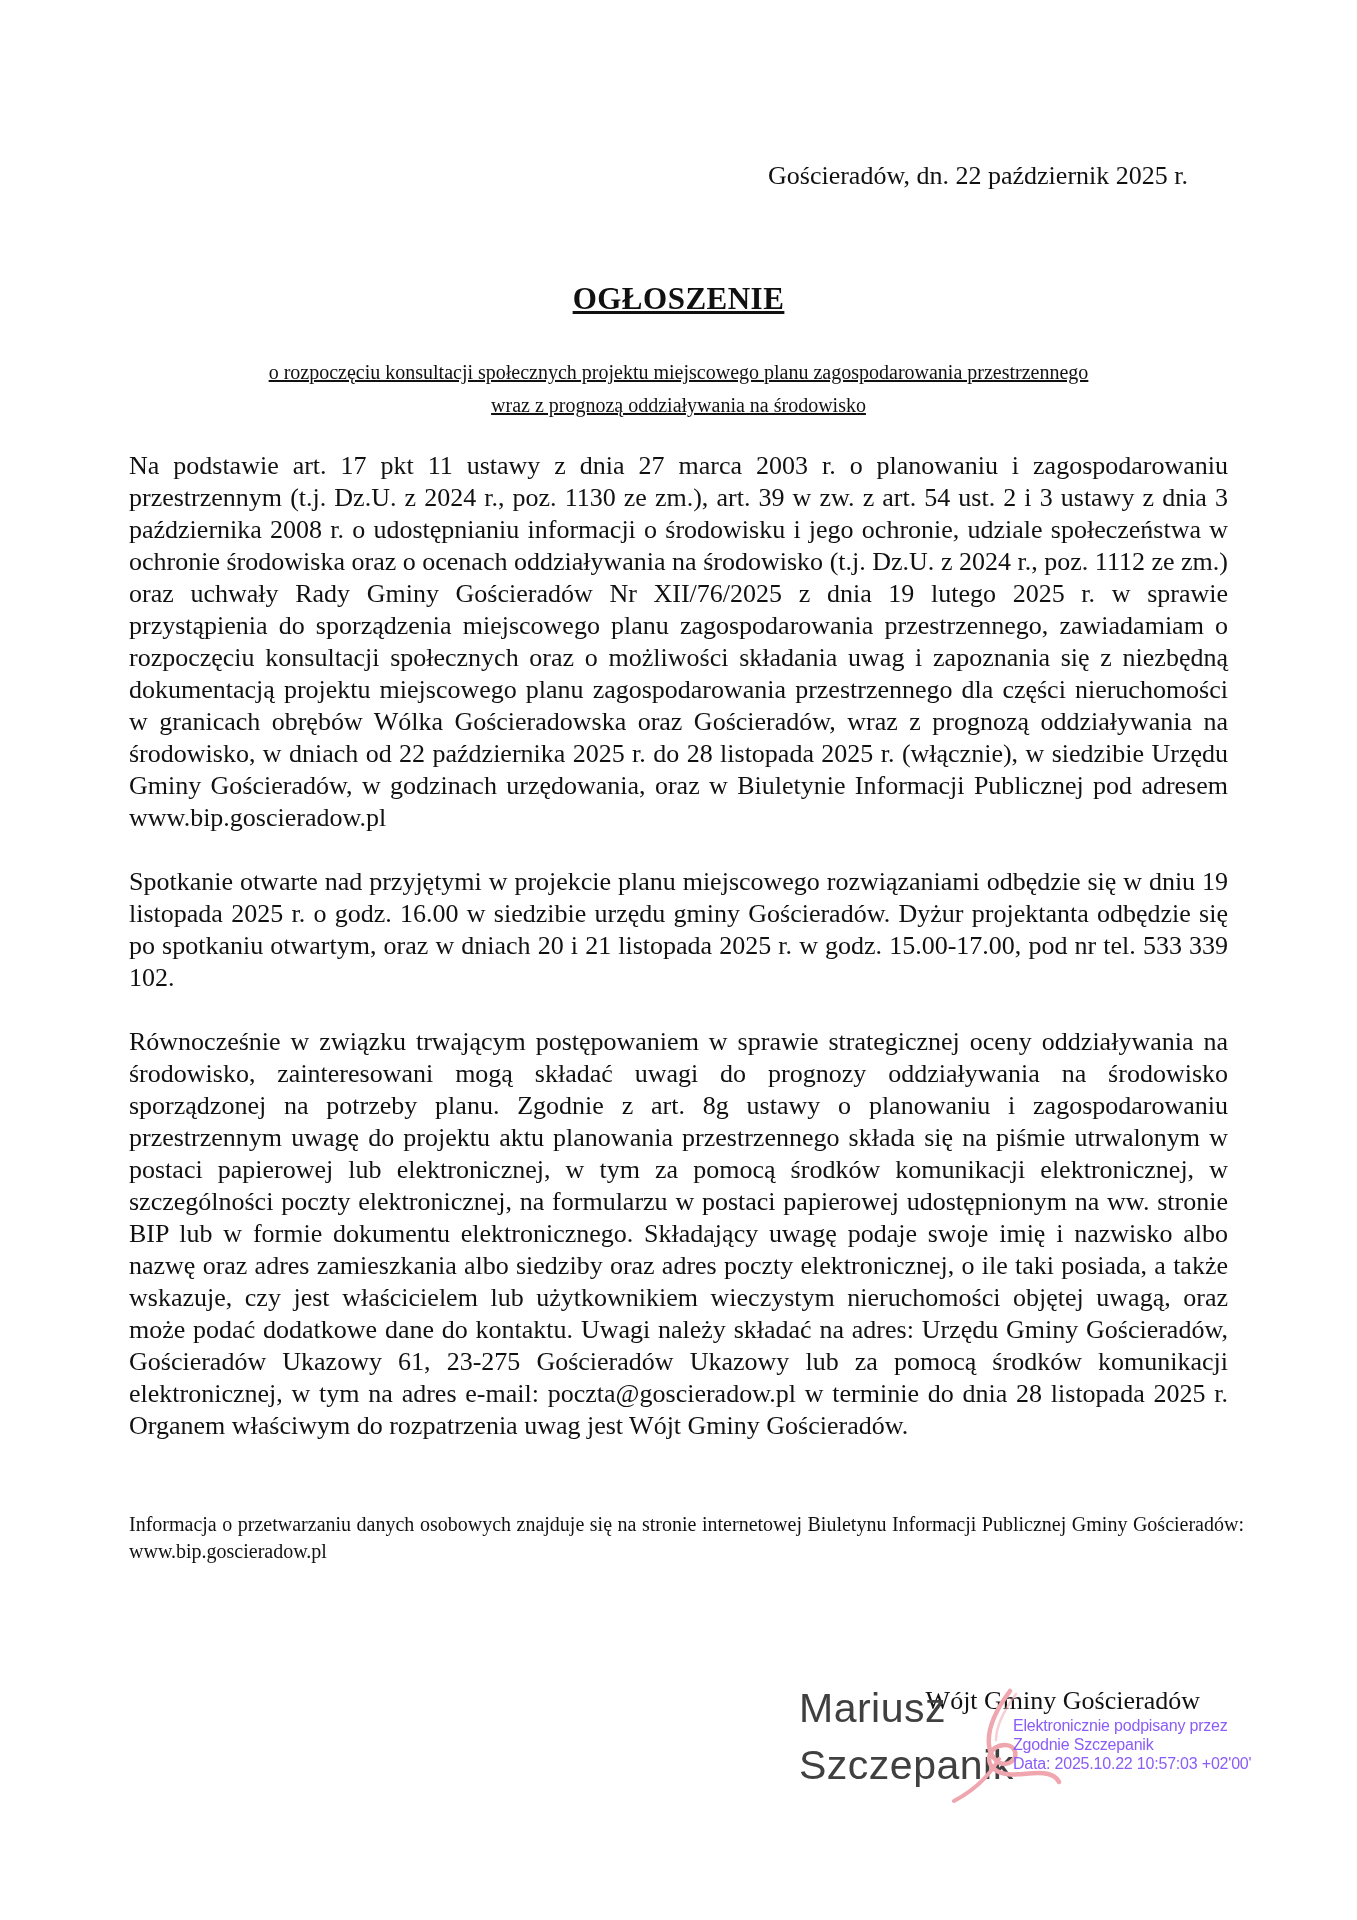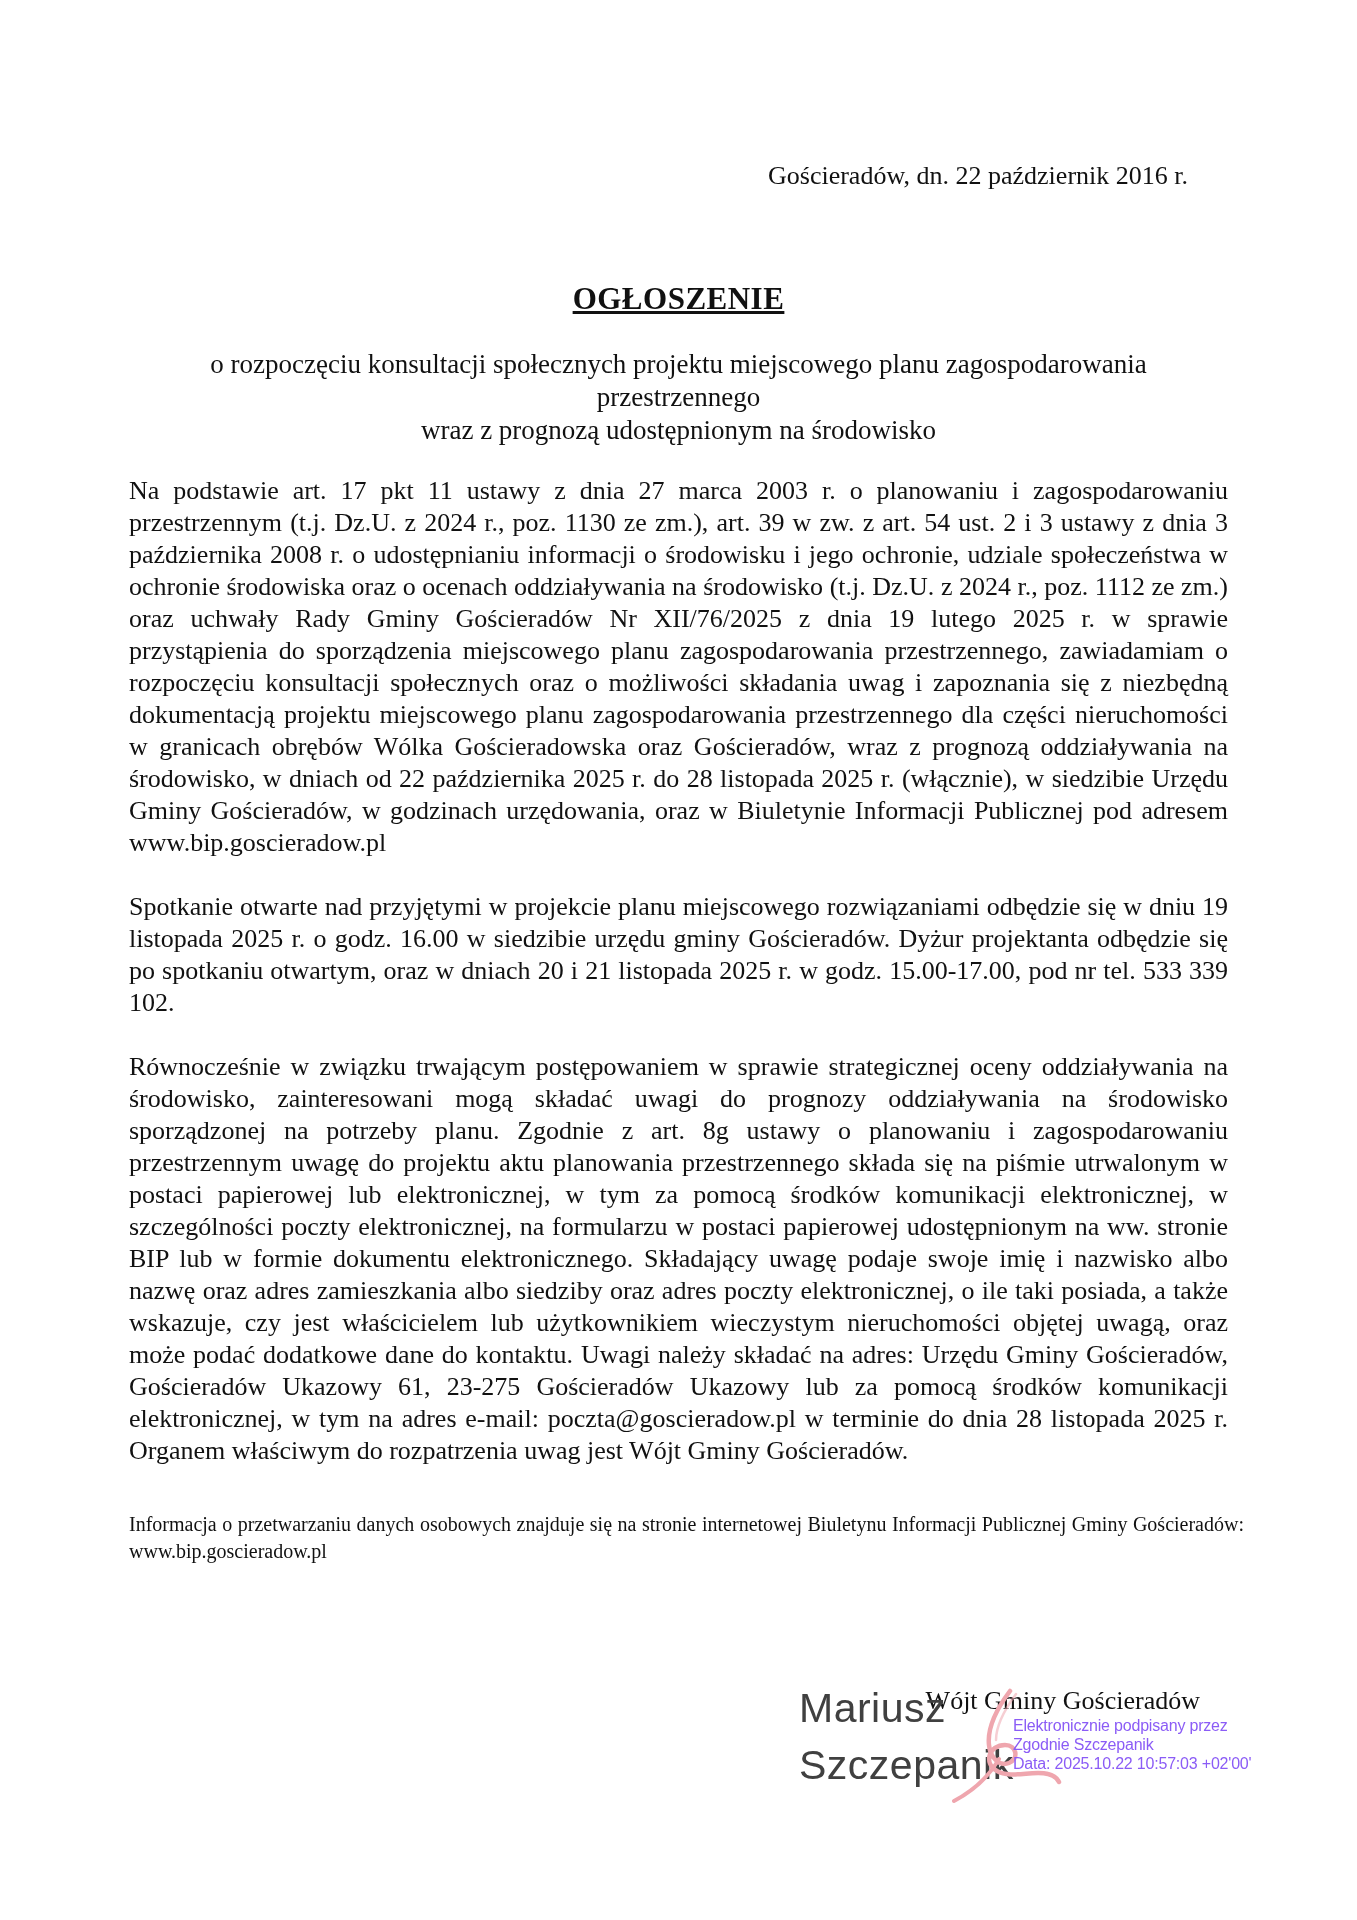--- a/index.html
+++ b/index.html
@@ -26,24 +26,25 @@
   .title {
     margin: 90px 0 0 0;
     font-size: 31px;
     line-height: 34px;
     font-weight: 700;
     text-align: center;
     letter-spacing: 0.5px;
     text-decoration: underline;
   }
   .subtitle {
-    margin-top: 32px;
+    margin-top: 40px;
     text-align: center;
-    font-size: 27px;
+    font-size: 20px;
     line-height: 33px;
+    text-decoration: underline;
   }
   .body-par {
     margin: 32px 0 0 0;
     font-size: 26px;
     line-height: 32px;
     text-align: justify;
   }
   .body-par.first { margin-top: 28px; }
   .privacy {
     position: absolute;
@@ -91,27 +92,27 @@
     color: #8b5cf6;
     letter-spacing: -0.2px;
     white-space: nowrap;
   }
 </style>
 </head>
 <body>
 
 <div class="page">
 
-  <div class="dateline">Gościeradów, dn. 22 październik 2016 r.</div>
+  <div class="dateline">Gościeradów, dn. 22 październik 2025 r.</div>
 
   <h1 class="title">OGŁOSZENIE</h1>
 
   <div class="subtitle">
     <div>o rozpoczęciu konsultacji społecznych projektu miejscowego planu zagospodarowania przestrzennego</div>
-    <div>wraz z prognozą udostępnionym na środowisko</div>
+    <div>wraz z prognozą oddziaływania na środowisko</div>
   </div>
 
   <p class="body-par first">Na podstawie art. 17 pkt 11 ustawy z dnia 27 marca 2003 r. o planowaniu i zagospodarowaniu przestrzennym (t.j. Dz.U. z 2024 r., poz. 1130 ze zm.), art. 39 w zw. z art. 54 ust. 2 i 3 ustawy z dnia 3 października 2008 r. o udostępnianiu informacji o środowisku i jego ochronie, udziale społeczeństwa w ochronie środowiska oraz o ocenach oddziaływania na środowisko (t.j. Dz.U. z 2024 r., poz. 1112 ze zm.) oraz uchwały Rady Gminy Gościeradów Nr XII/76/2025 z dnia 19 lutego 2025 r. w sprawie przystąpienia do sporządzenia miejscowego planu zagospodarowania przestrzennego, zawiadamiam o rozpoczęciu konsultacji społecznych oraz o możliwości składania uwag i zapoznania się z niezbędną dokumentacją projektu miejscowego planu zagospodarowania przestrzennego dla części nieruchomości w granicach obrębów Wólka Gościeradowska oraz Gościeradów, wraz z prognozą oddziaływania na środowisko, w dniach od 22 października 2025 r. do 28 listopada 2025 r. (włącznie), w siedzibie Urzędu Gminy Gościeradów, w godzinach urzędowania, oraz w Biuletynie Informacji Publicznej pod adresem www.bip.goscieradow.pl</p>
 
   <p class="body-par">Spotkanie otwarte nad przyjętymi w projekcie planu miejscowego rozwiązaniami odbędzie się w dniu 19 listopada 2025 r. o godz. 16.00 w siedzibie urzędu gminy Gościeradów. Dyżur projektanta odbędzie się po spotkaniu otwartym, oraz w dniach 20 i 21 listopada 2025 r. w godz. 15.00-17.00, pod nr tel. 533 339 102.</p>
 
   <p class="body-par">Równocześnie w związku trwającym postępowaniem w sprawie strategicznej oceny oddziaływania na środowisko, zainteresowani mogą składać uwagi do prognozy oddziaływania na środowisko sporządzonej na potrzeby planu. Zgodnie z art. 8g ustawy o planowaniu i zagospodarowaniu przestrzennym uwagę do projektu aktu planowania przestrzennego składa się na piśmie utrwalonym w postaci papierowej lub elektronicznej, w tym za pomocą środków komunikacji elektronicznej, w szczególności poczty elektronicznej, na formularzu w postaci papierowej udostępnionym na ww. stronie BIP lub w formie dokumentu elektronicznego. Składający uwagę podaje swoje imię i nazwisko albo nazwę oraz adres zamieszkania albo siedziby oraz adres poczty elektronicznej, o ile taki posiada, a także wskazuje, czy jest właścicielem lub użytkownikiem wieczystym nieruchomości objętej uwagą, oraz może podać dodatkowe dane do kontaktu. Uwagi należy składać na adres: Urzędu Gminy Gościeradów, Gościeradów Ukazowy 61, 23-275 Gościeradów Ukazowy lub za pomocą środków komunikacji elektronicznej, w tym na adres e-mail: poczta@goscieradow.pl w terminie do dnia 28 listopada 2025 r. Organem właściwym do rozpatrzenia uwag jest Wójt Gminy Gościeradów.</p>
 
   <p class="privacy">Informacja o przetwarzaniu danych osobowych znajduje się na stronie internetowej Biuletynu Informacji Publicznej Gminy Gościeradów: www.bip.goscieradow.pl</p>
 

